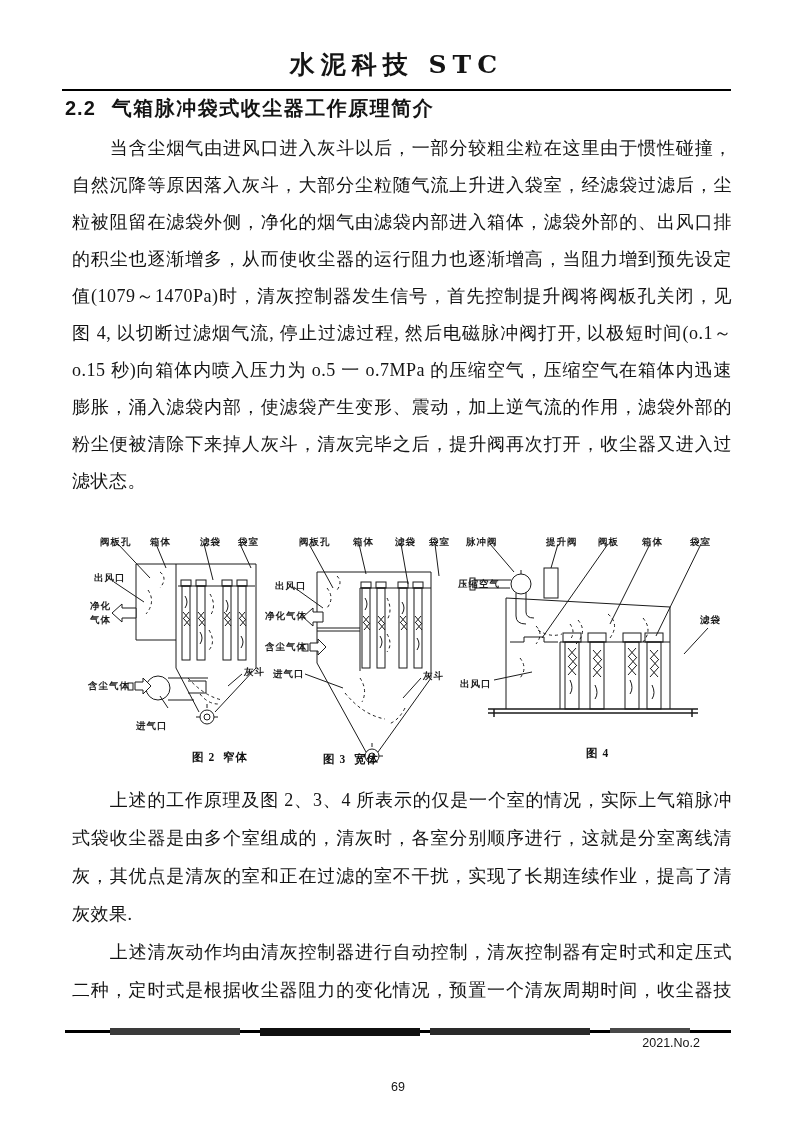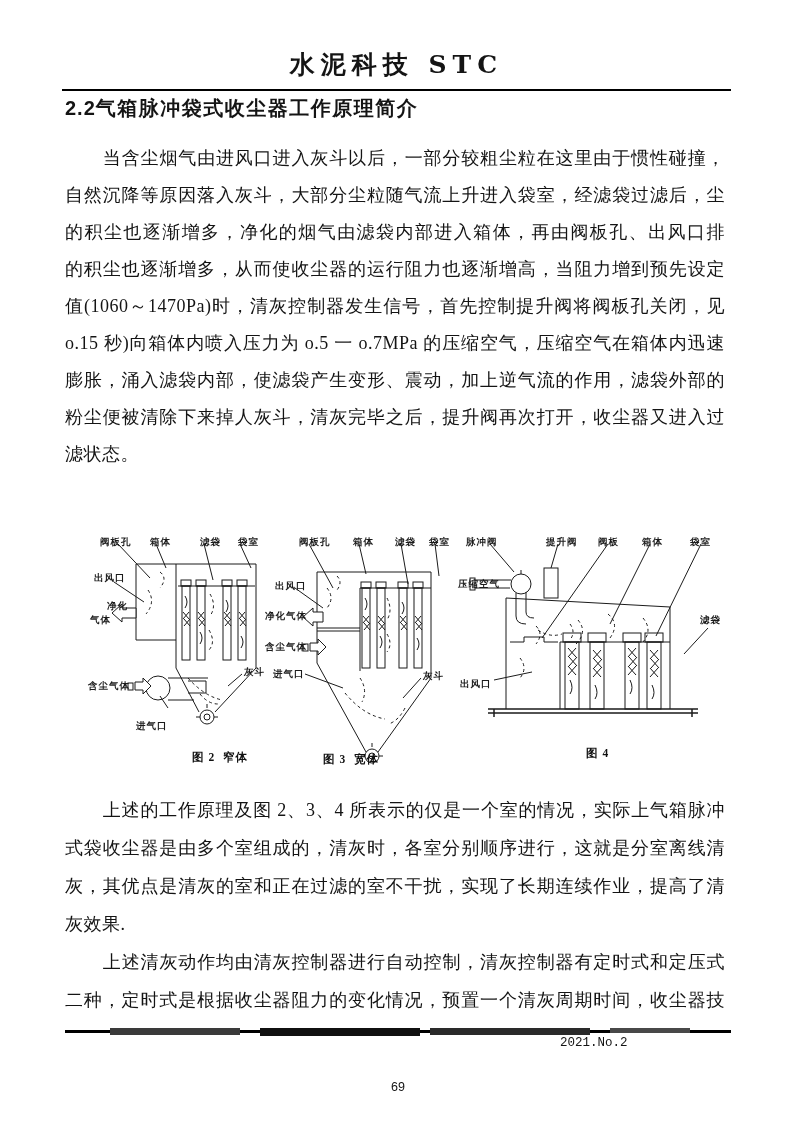--- a/index.html
+++ b/index.html
@@ -5,60 +5,61 @@
   html,body{margin:0;padding:0;background:#ffffff;}
   .page{position:relative;width:793px;height:1122px;background:#fff;overflow:hidden;
         font-family:"Liberation Serif","DejaVu Serif",serif;color:#141414;}
   .journal-title{position:absolute;top:48px;left:0;width:100%;text-align:center;
         font-family:"DejaVu Serif",serif;font-weight:700;
         font-size:25px;letter-spacing:6px;}
   .rule-top{position:absolute;left:62px;top:89px;width:669px;height:2px;background:#000;}
   .section-heading{position:absolute;left:65px;top:95px;width:666px;
         font-family:"Liberation Sans","DejaVu Sans",sans-serif;font-weight:700;
         font-size:20px;white-space:nowrap;}
-  .h-num{letter-spacing:1px;}
+  .h-num{margin-right:16px;letter-spacing:1px;}
   .h-title{letter-spacing:1.5px;}
-  .para{position:absolute;left:65px;width:660px;line-height:37px;margin-top:10px;}
+  .para{position:absolute;left:72px;width:660px;line-height:37px;}
   .para.lh38{line-height:38px;}
   .pline{font-size:18px;text-align:justify;text-align-last:justify;
          -moz-text-align-last:justify;letter-spacing:0.5px;}
   .para .pline:first-child{text-indent:2.1em;}
   .para .pline:last-child{text-align-last:left;}
   .para.continues .pline:last-child{text-align-last:justify;}
   .fig{position:absolute;top:528px;height:248px;}
   .fig svg{position:absolute;left:0;top:0;}
   .flabel{position:absolute;font-size:9.5px;font-weight:700;letter-spacing:1px;
           white-space:pre;line-height:12px;color:#1b1b1b;}
   .fcap{position:absolute;font-size:11.5px;font-weight:700;letter-spacing:1px;
         white-space:pre;color:#111;}
   .footer-bar-base{position:absolute;left:65px;top:1030px;width:666px;height:3px;background:#000;}
   .fseg{position:absolute;height:7px;top:1028px;}
   .footer-page{position:absolute;left:68px;top:1036px;width:660px;text-align:center;
         font-family:"Liberation Sans","DejaVu Sans",sans-serif;font-size:12.5px;margin-top:44px;}
-  .footer-issue{position:absolute;left:560px;top:1036px;width:140px;
-        font-family:Liberation Mono, monospace;font-size:12.5px;}
+  .footer-issue{position:absolute;left:560px;top:1036px;width:140px;text-align:right;
+        font-family:Liberation Sans, sans-serif;font-size:12.5px;}
 </style>
 </head>
 <body>
 
 <div class="page">
 
   <div class="journal-title">水泥科技 STC</div>
   <div class="rule-top"></div>
 
   <div class="section-heading">
     <span class="h-num">2.2</span><span class="h-title">气箱脉冲袋式收尘器工作原理简介</span>
   </div>
 
   <div class="para" style="top:130px">
       <div class="pline">当含尘烟气由进风口进入灰斗以后，一部分较粗尘粒在这里由于惯性碰撞，</div>
       <div class="pline">自然沉降等原因落入灰斗，大部分尘粒随气流上升进入袋室，经滤袋过滤后，尘</div>
-      <div class="pline">的积尘也逐渐增多，净化的烟气由滤袋内部进入箱体，再由阀板孔、出风口排</div>
+      <div class="pline">粒被阻留在滤袋外侧，净化的烟气由滤袋内部进入箱体，滤袋外部的、出风口排</div>
       <div class="pline">的积尘也逐渐增多，从而使收尘器的运行阻力也逐渐增高，当阻力增到预先设定</div>
-      <div class="pline">值(1060～1470Pa)时，清灰控制器发生信号，首先控制提升阀将阀板孔关闭，见</div>
+      <div class="pline">值(1079～1470Pa)时，清灰控制器发生信号，首先控制提升阀将阀板孔关闭，见</div>
+      <div class="pline">图 4, 以切断过滤烟气流, 停止过滤过程, 然后电磁脉冲阀打开, 以极短时间(o.1～</div>
       <div class="pline">o.15 秒)向箱体内喷入压力为 o.5 一 o.7MPa 的压缩空气，压缩空气在箱体内迅速</div>
       <div class="pline">膨胀，涌入滤袋内部，使滤袋产生变形、震动，加上逆气流的作用，滤袋外部的</div>
       <div class="pline">粉尘便被清除下来掉人灰斗，清灰完毕之后，提升阀再次打开，收尘器又进入过</div>
       <div class="pline">滤状态。</div>
     </div>
 
   <div class="fig" style="left:88px;width:180px">
     <svg width="180" height="248" viewBox="0 0 180 248">
       <defs>
           <g id="hx2" stroke="#1b1b1b">
@@ -93,21 +94,21 @@
         <g stroke-dasharray="3,3">
           <path d="M60,62 q8,12 -2,24 M72,44 q8,6 0,16 M122,66 q7,12 0,22 M121,102 q7,12 0,20 M100,150 q16,18 34,22 M112,166 q8,10 18,10"></path>
         </g>
       </g>
     </svg>
     <span class="flabel" style="left:12px;top:8px">阀板孔</span>
     <span class="flabel" style="left:62px;top:8px">箱体</span>
     <span class="flabel" style="left:112px;top:8px">滤袋</span>
     <span class="flabel" style="left:150px;top:8px">袋室</span>
     <span class="flabel" style="left:6px;top:44px">出风口</span>
-    <span class="flabel" style="left:19px;top:72px">净化</span>
+    <span class="flabel" style="left:2px;top:72px">净化</span>
     <span class="flabel" style="left:2px;top:86px">气体</span>
     <span class="flabel" style="left:0px;top:152px">含尘气体</span>
     <span class="flabel" style="left:48px;top:192px">进气口</span>
     <span class="flabel" style="left:156px;top:138px">灰斗</span>
     <span class="fcap" style="left:104px;top:222px">图 2  窄体</span>
   </div>
 
   <div class="fig" style="left:265px;width:190px">
     <svg width="190" height="248" viewBox="0 0 190 248">
       <defs>

